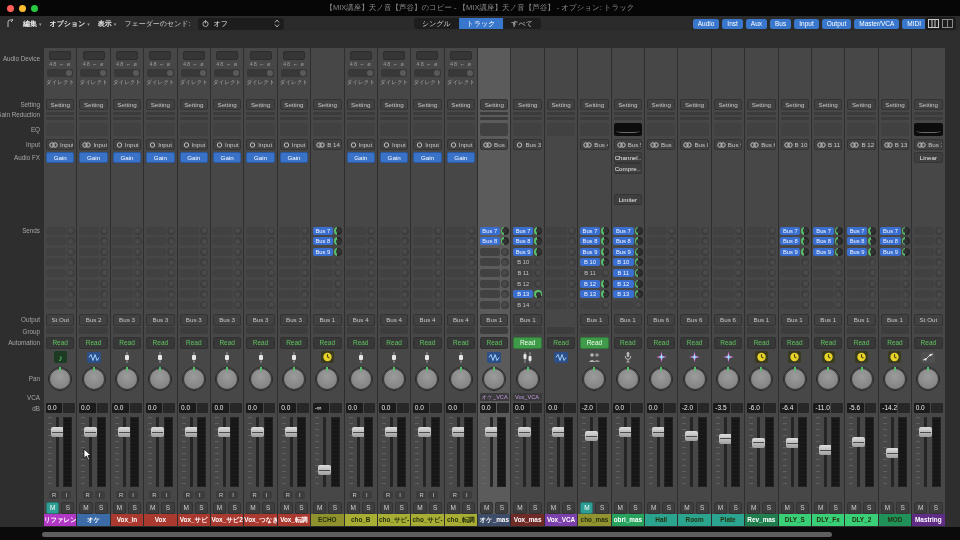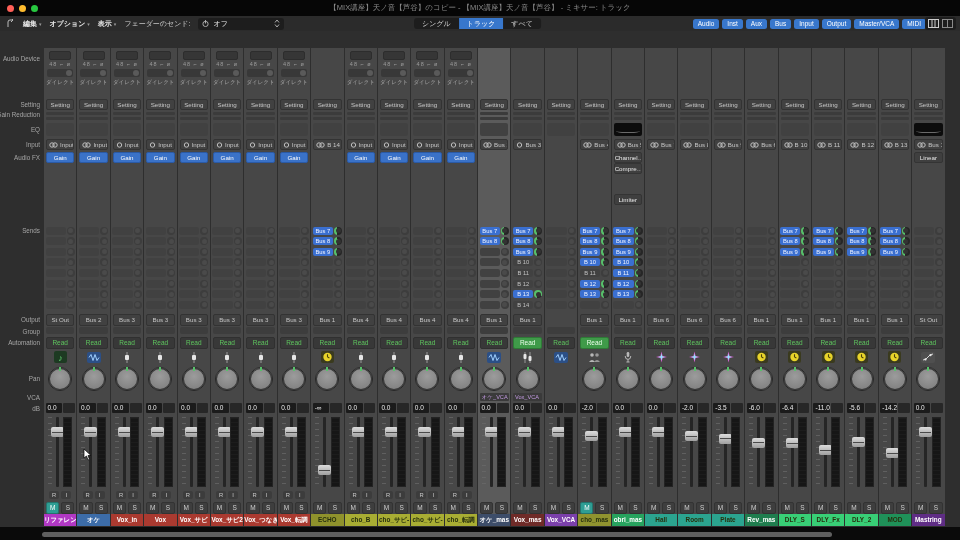--- a/index.html
+++ b/index.html
@@ -108,21 +108,21 @@
 </style>
 </head>
 <body>
 
 <div class="titlebar">
   <div class="lights">
     <div class="light r"></div>
     <div class="light y"></div>
     <div class="light g"></div>
   </div>
-  <div class="wtitle">【MIX講座】天ノ音【芦谷】のコピー - 【MIX講座】天ノ音【芦谷】 - ミキサー: トラック</div>
+  <div class="wtitle">【MIX講座】天ノ音【芦谷】のコピー - 【MIX講座】天ノ音【芦谷】 - オプション: トラック</div>
 </div>
 
 <div class="toolbar">
   <div class="tb-left">
     <span>
       <svg width="9" height="9" viewBox="0 0 9 9">
           <path d="M2 8 L2 3 Q2 1 4 1 L7 1 M5 3 L7 1 L5 -1" stroke="#bbb" fill="none" stroke-width="1"></path>
         </svg>
     </span>
     <span class="menu">

